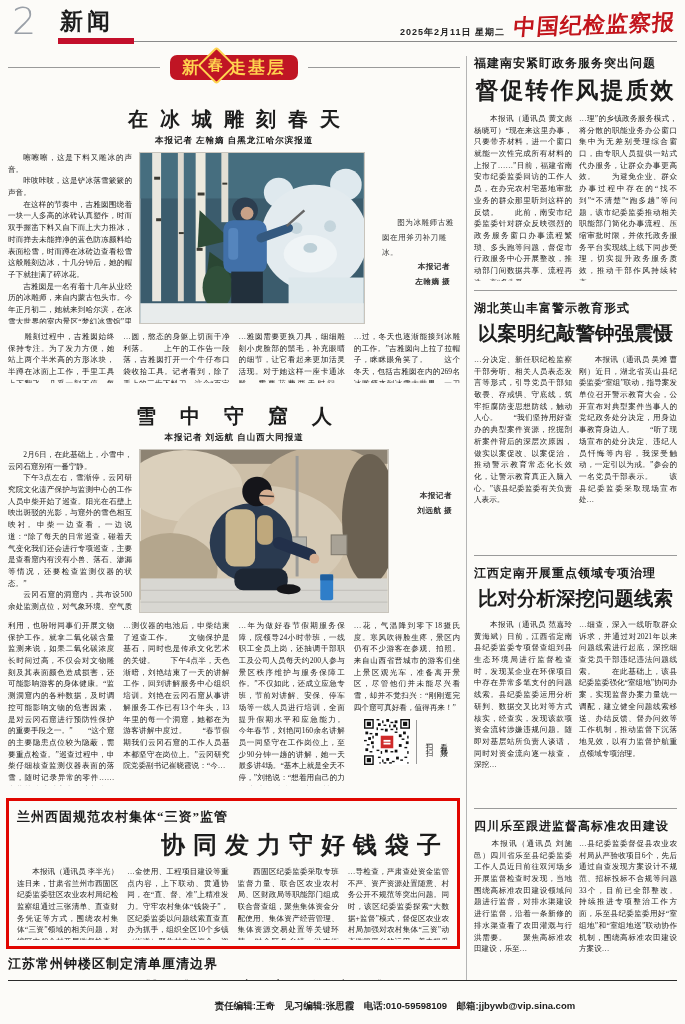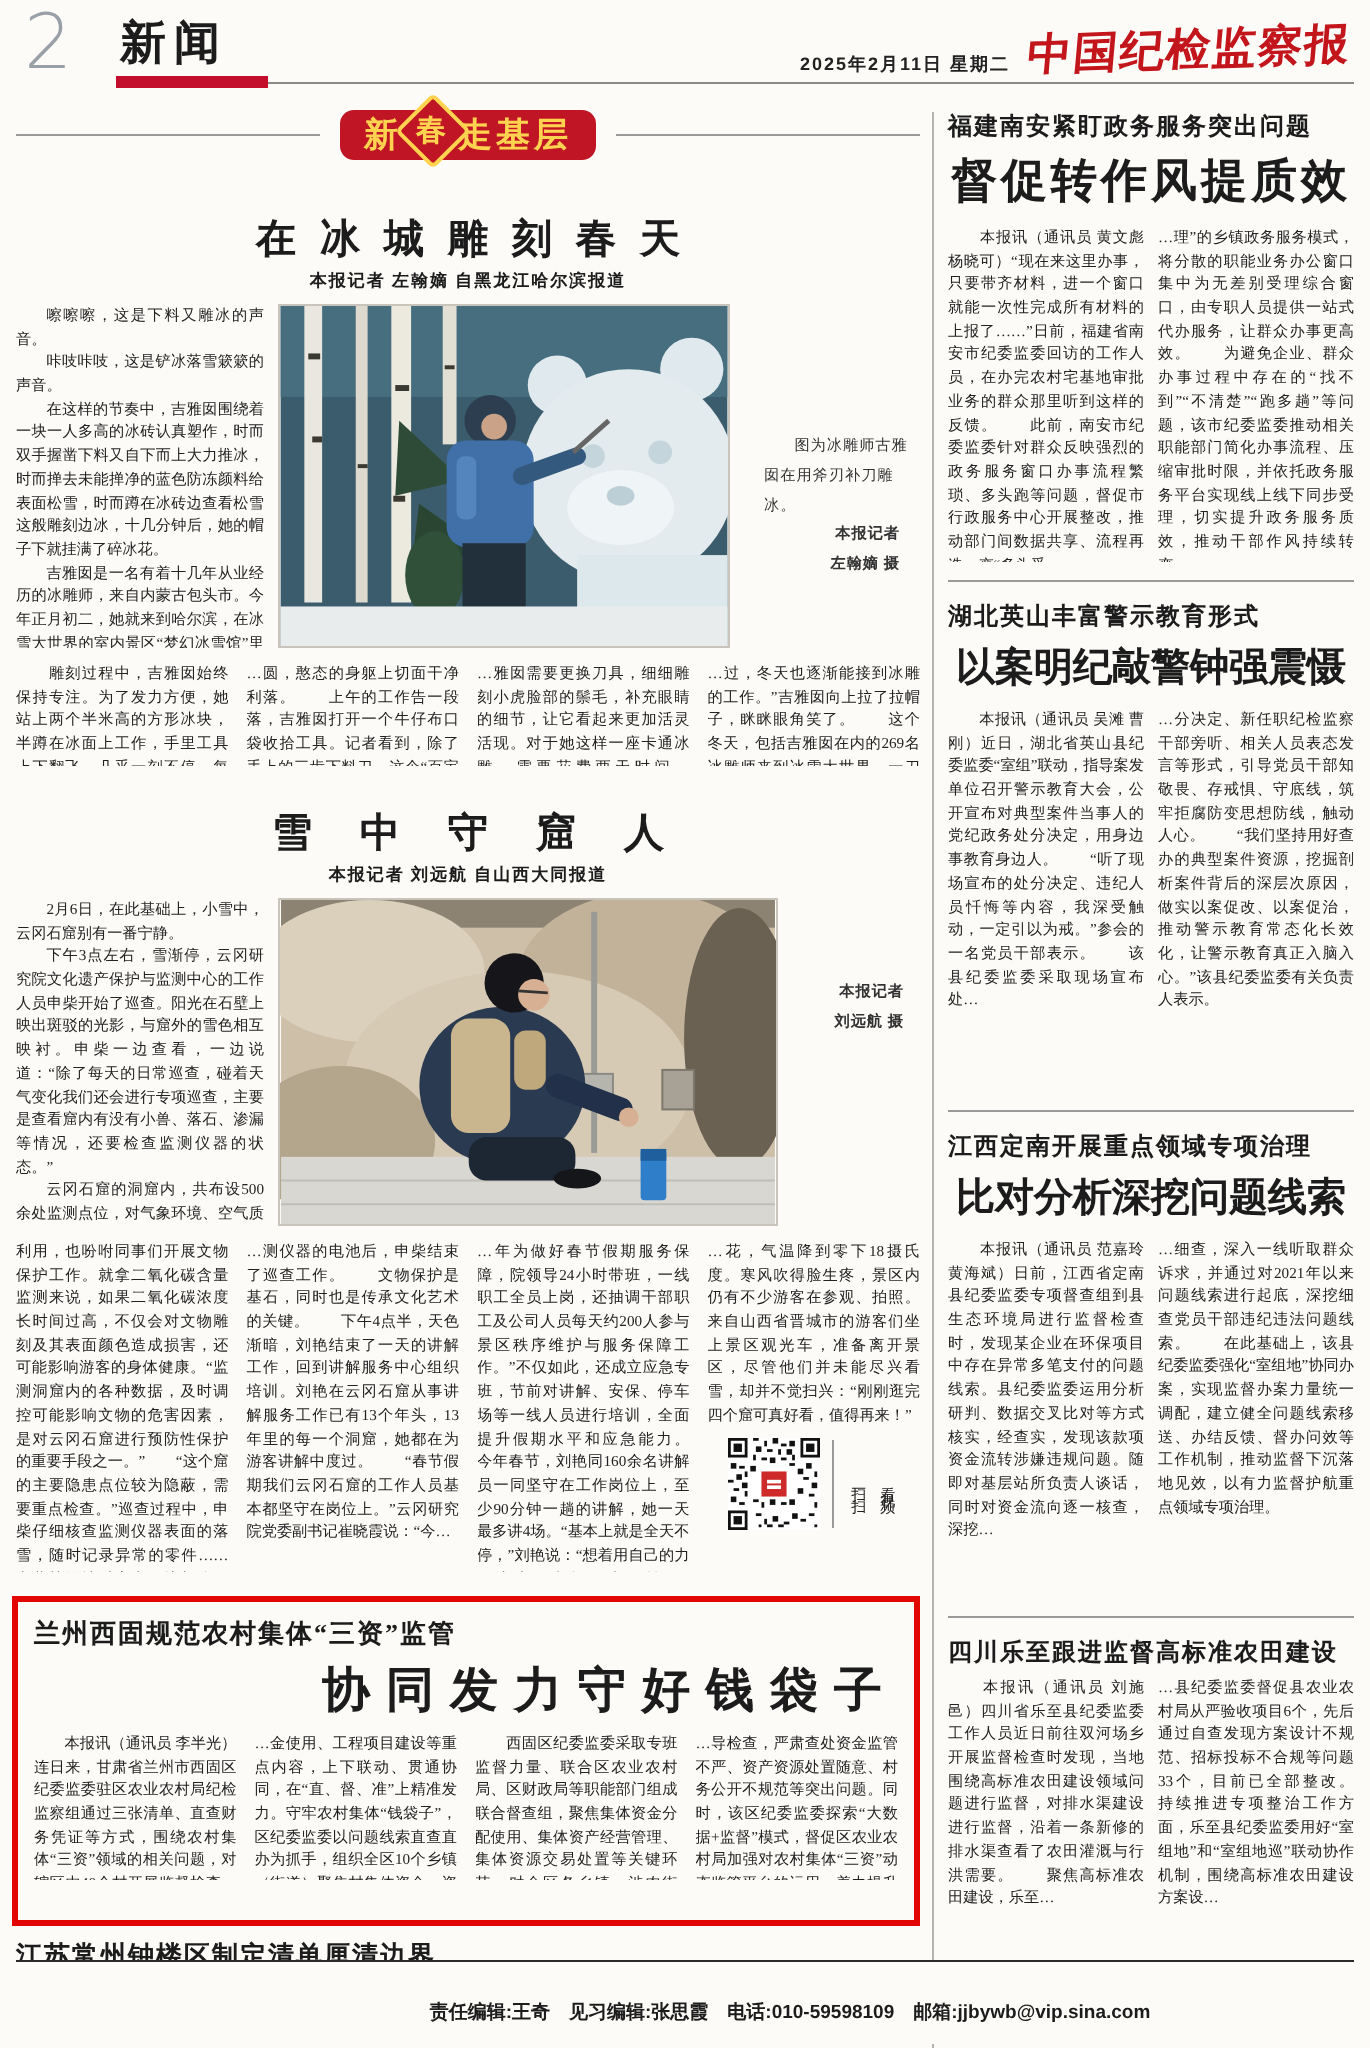--- a/index.html
+++ b/index.html
@@ -53,21 +53,21 @@
   .cols4{display:flex;gap:9px;margin-top:7px}
   .cols4 .tcol{flex:1;overflow:hidden}
   .a1-cols{height:52px}
   .a2-cols{height:166px}
   
   .qr-wrap{display:flex;gap:6px;margin-top:5px;align-items:center;justify-content:center}
   .qr-rule{width:1px;height:44px;background:#999}
   .vlabel{display:flex;gap:3px}
   .vlabel span{writing-mode:vertical-lr;font-size:7.5px;letter-spacing:3px;color:#222}
   
-  .redbox{border:3px solid #e10600;margin:12px 0 0 -2px;padding:4px 8px 20px}
+  .redbox{border:3px solid #e10600;margin:12px 0 0 -2px;padding:4px 8px 6px}
   .redbox .cols4{height:74px;margin-top:4px}
   .cz{margin-top:6px}
   
   .right .kicker{font-size:12px;margin:9px 0 3px}
   .h-r{text-align:center;font-weight:700;margin-bottom:7px;white-space:nowrap}
   .h-r.lg{font-size:23px;letter-spacing:2px}
   .h-r.md{font-size:19.5px}
   .cols2{display:flex;gap:7px}
   .cols2 .tcol{flex:1;overflow:hidden}
   .rh1{height:168px}.rh2{height:192px}.rh3{height:180px}.rh4{height:150px}
@@ -327,22 +327,22 @@
           <div class="tcol">　　本报讯（通讯员 黄文彪 杨晓可）“现在来这里办事，只要带齐材料，进一个窗口就能一次性完成所有材料的上报了……”日前，福建省南安市纪委监委回访的工作人员，在办完农村宅基地审批业务的群众那里听到这样的反馈。　　此前，南安市纪委监委针对群众反映强烈的政务服务窗口办事流程繁琐、多头跑等问题，督促市行政服务中心开展整改，推动部门间数据共享、流程再造，变“多头受…</div>
           <div class="tcol">…理”的乡镇政务服务模式，将分散的职能业务办公窗口集中为无差别受理综合窗口，由专职人员提供一站式代办服务，让群众办事更高效。　　为避免企业、群众办事过程中存在的“找不到”“不清楚”“跑多趟”等问题，该市纪委监委推动相关职能部门简化办事流程、压缩审批时限，并依托政务服务平台实现线上线下同步受理，切实提升政务服务质效，推动干部作风持续转变。</div>
         </div>
       </div>
       <hr class="art-sep">
 
       <div>
         <div class="kicker">湖北英山丰富警示教育形式</div>
         <div class="h-r md">以案明纪敲警钟强震慑</div>
         <div class="cols2 rh2">
+          <div class="tcol">…分决定、新任职纪检监察干部旁听、相关人员表态发言等形式，引导党员干部知敬畏、存戒惧、守底线，筑牢拒腐防变思想防线，触动人心。　　“我们坚持用好查办的典型案件资源，挖掘剖析案件背后的深层次原因，做实以案促改、以案促治，推动警示教育常态化长效化，让警示教育真正入脑入心。”该县纪委监委有关负责人表示。</div>
           <div class="tcol">　　本报讯（通讯员 吴滩 曹刚）近日，湖北省英山县纪委监委“室组”联动，指导案发单位召开警示教育大会，公开宣布对典型案件当事人的党纪政务处分决定，用身边事教育身边人。　　“听了现场宣布的处分决定、违纪人员忏悔等内容，我深受触动，一定引以为戒。”参会的一名党员干部表示。　　该县纪委监委采取现场宣布处…</div>
-          <div class="tcol">…分决定、新任职纪检监察干部旁听、相关人员表态发言等形式，引导党员干部知敬畏、存戒惧、守底线，筑牢拒腐防变思想防线，触动人心。　　“我们坚持用好查办的典型案件资源，挖掘剖析案件背后的深层次原因，做实以案促改、以案促治，推动警示教育常态化长效化，让警示教育真正入脑入心。”该县纪委监委有关负责人表示。</div>
         </div>
       </div>
       <hr class="art-sep">
 
       <div>
         <div class="kicker">江西定南开展重点领域专项治理</div>
         <div class="h-r md">比对分析深挖问题线索</div>
         <div class="cols2 rh3">
           <div class="tcol">　　本报讯（通讯员 范嘉玲 黄海斌）日前，江西省定南县纪委监委专项督查组到县生态环境局进行监督检查时，发现某企业在环保项目中存在异常多笔支付的问题线索。县纪委监委运用分析研判、数据交叉比对等方式核实，经查实，发现该款项资金流转涉嫌违规问题。随即对基层站所负责人谈话，同时对资金流向逐一核查，深挖…</div>
           <div class="tcol">…细查，深入一线听取群众诉求，并通过对2021年以来问题线索进行起底，深挖细查党员干部违纪违法问题线索。　　在此基础上，该县纪委监委强化“室组地”协同办案，实现监督办案力量统一调配，建立健全问题线索移送、办结反馈、督办问效等工作机制，推动监督下沉落地见效，以有力监督护航重点领域专项治理。</div>

